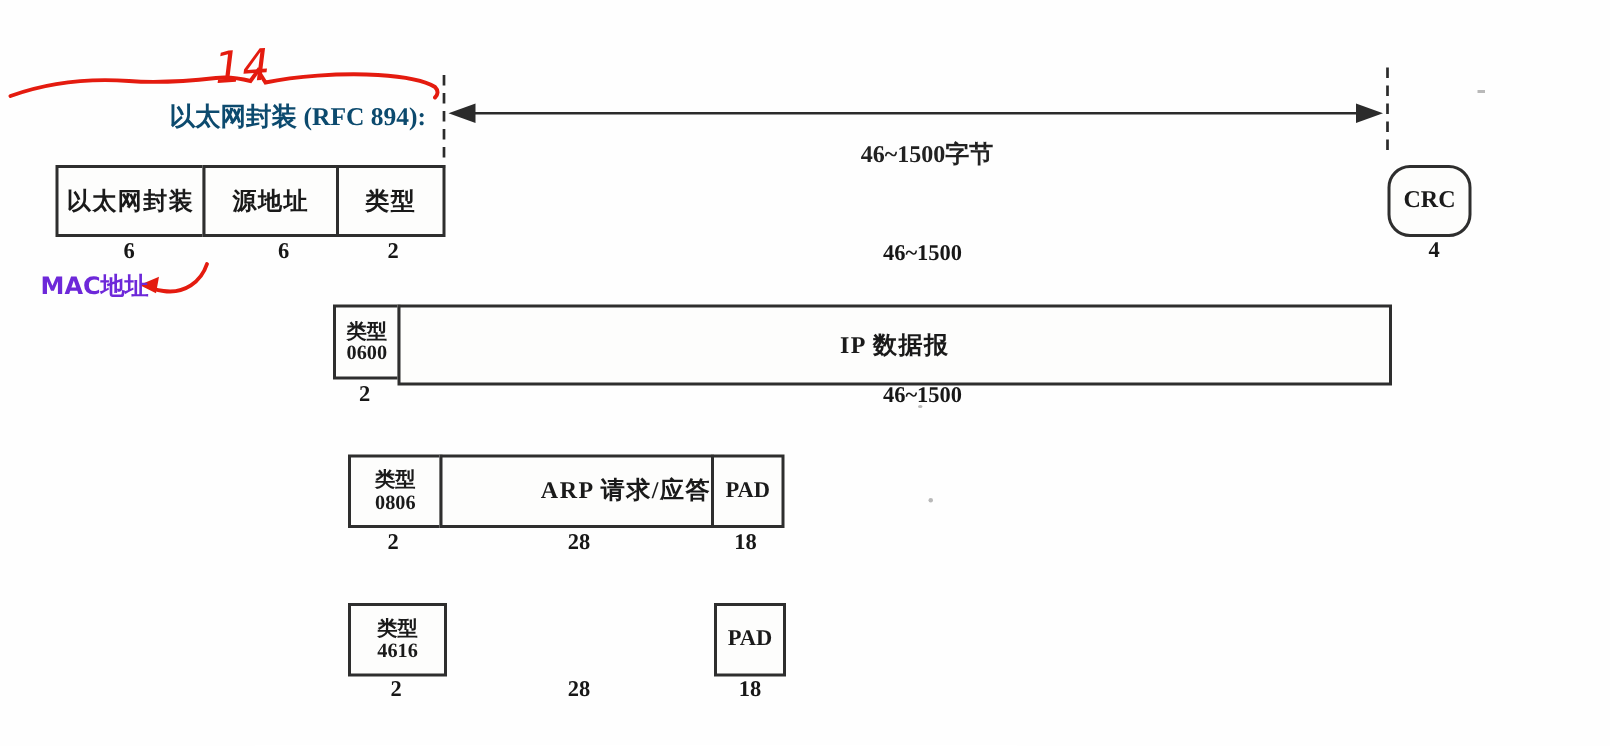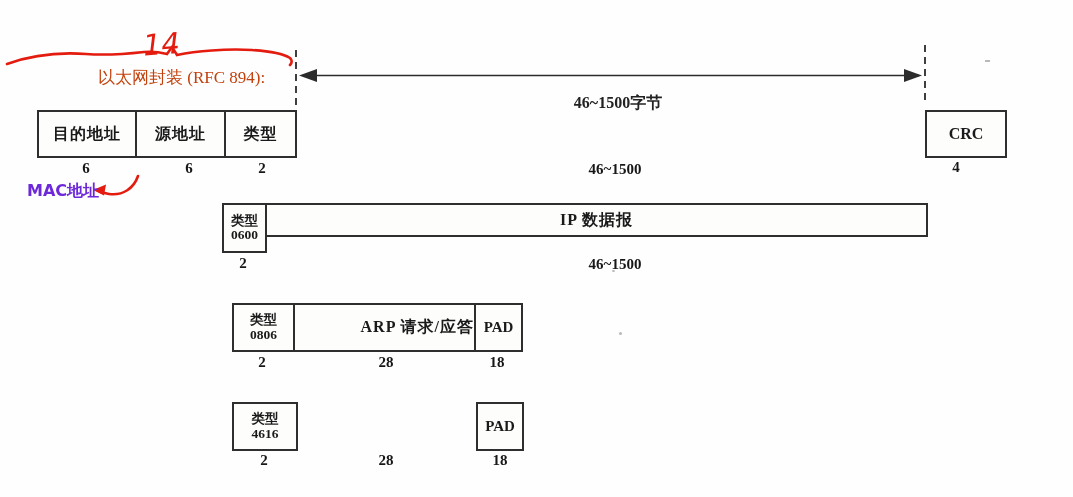--- a/index.html
+++ b/index.html
@@ -12,22 +12,22 @@
     position:absolute;box-sizing:border-box;border:2px solid #2e2e2e;background:#fdfdfc;
     display:flex;align-items:center;justify-content:center;text-align:center;
     font-weight:bold;font-size:16px;letter-spacing:1px;
   }
   .box .stack{line-height:1.05;font-size:13.5px;letter-spacing:0;}
   .sz{
     position:absolute;transform:translateX(-50%);font-weight:bold;font-size:15px;
     white-space:nowrap;color:#171717;
   }
   .title{
-    position:absolute;left:98px;top:66px;width:186px;text-align:left;
-    font-weight:normal;font-size:17px;white-space:nowrap;color:#c2410c;
+    position:absolute;left:98px;top:66px;width:186px;text-align:right;
+    font-weight:bold;font-size:17px;white-space:nowrap;color:#0c4a6e;
   }
   .arrlabel{
     position:absolute;left:554px;top:65px;width:120px;text-align:center;
     font-weight:bold;font-size:16px;background:#fefefe;padding:0 4px;color:#222;white-space:nowrap;margin-top:28px;
   }
   .macnote{
     position:absolute;left:27px;top:181px;color:#6d28d9;
     font-family:"DejaVu Sans","Liberation Sans",sans-serif;font-size:16px;font-weight:bold;white-space:nowrap;
   }
   .speck{position:absolute;background:#b9b9b9;border-radius:50%;}
@@ -51,45 +51,45 @@
     <text x="143" y="55" font-size="29" fill="#e41b0f" font-family="DejaVu Sans, sans-serif" font-style="italic" transform="rotate(-4 150 45)">14</text>
 
     <path d="M138,176 C134,188 123,196 109,194 C104,193.4 100,192 97,190" fill="none" stroke="#e41b0f" stroke-width="2.6" stroke-linecap="round"></path>
     <polygon points="93,190 106,184.5 104,195.5" fill="#e41b0f"></polygon>
   </svg>
 
   <div class="title">以太网封装 (RFC 894):</div>
   <div class="arrlabel">46~1500字节</div>
 
   <div class="box" style="left:37px;top:110px;width:100px;height:48px;">
-      <span>目的地址</span>
+      <span>以太网封装</span>
     </div>
   <div class="box" style="left:135px;top:110px;width:91px;height:48px;">
       <span>源地址</span>
     </div>
   <div class="box" style="left:224px;top:110px;width:73px;height:48px;">
       <span>类型</span>
     </div>
-  <div class="box" style="left:925px;top:110px;width:82px;height:48px;letter-spacing:0;">
+  <div class="box" style="left:925px;top:110px;width:56px;height:48px;letter-spacing:0;border-radius:15px;">
       <span>CRC</span>
     </div>
   <div class="sz" style="left:86px;top:160px;">6</div>
   <div class="sz" style="left:189px;top:160px;">6</div>
   <div class="sz" style="left:262px;top:160px;">2</div>
   <div class="sz" style="left:615px;top:161px;">46~1500</div>
   <div class="sz" style="left:956px;top:159px;">4</div>
   <div class="macnote">MAC地址</div>
 
   <div class="box" style="left:222px;top:203px;width:45px;height:50px;">
     <span class="stack">
       <span>类型</span><br>
       <span>0600</span>
     </span>
   </div>
-  <div class="box" style="left:265px;top:203px;width:663px;height:34px;text-align:center;">
+  <div class="box" style="left:265px;top:203px;width:663px;height:54px;text-align:center;">
       <span>IP 数据报</span>
     </div>
   <div class="sz" style="left:243px;top:255px;">2</div>
   <div class="sz" style="left:615px;top:256px;">46~1500</div>
 
   <div class="box" style="left:232px;top:303px;width:63px;height:49px;">
     <span class="stack">
       <span>类型</span><br>
       <span>0806</span>
     </span>

